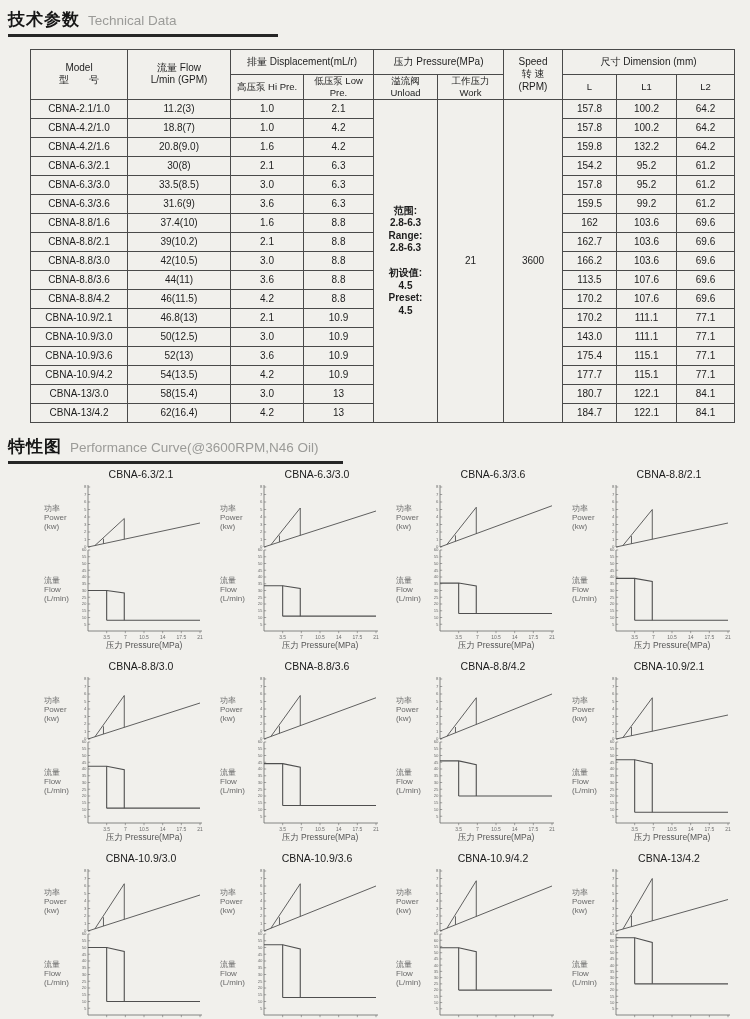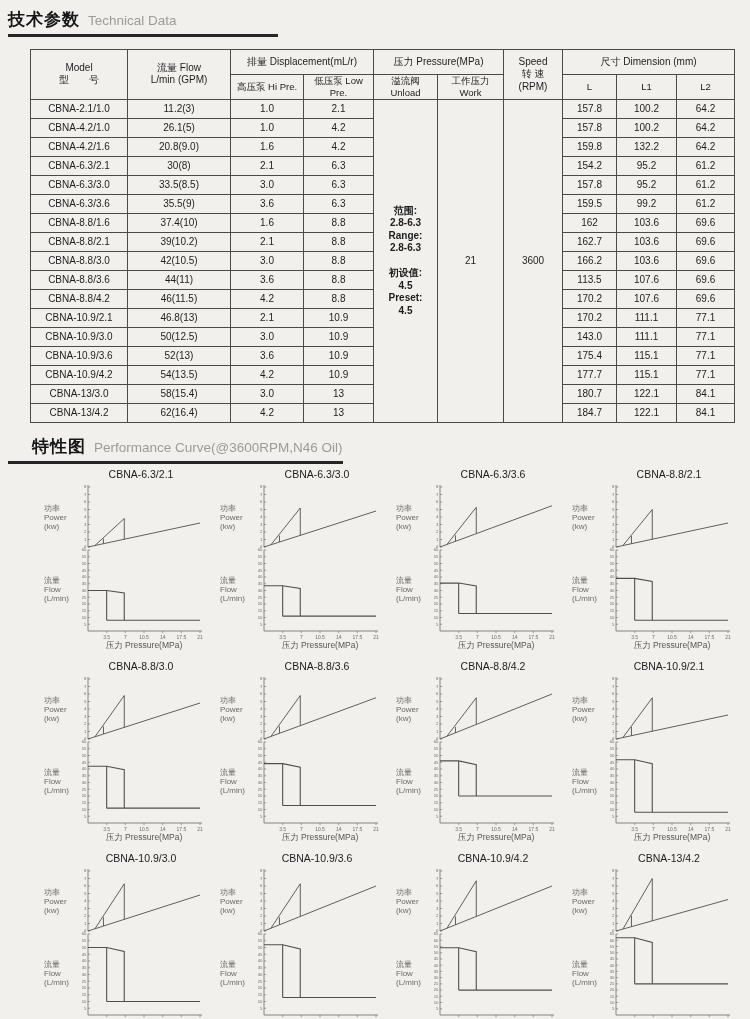--- a/index.html
+++ b/index.html
@@ -106,21 +106,21 @@
 Preset:
 4.5</td>
           <td rowspan="17">21</td>
           <td rowspan="17">3600</td>
           <td>157.8</td>
           <td>100.2</td>
           <td>64.2</td>
         </tr>
         <tr>
           <td>CBNA-4.2/1.0</td>
-          <td>26.1(5)</td>
+          <td>18.8(7)</td>
           <td>1.0</td>
           <td>4.2</td>
           <td>157.8</td>
           <td>100.2</td>
           <td>64.2</td>
         </tr>
         <tr>
           <td>CBNA-4.2/1.6</td>
           <td>20.8(9.0)</td>
           <td>1.6</td>
@@ -142,21 +142,21 @@
           <td>CBNA-6.3/3.0</td>
           <td>33.5(8.5)</td>
           <td>3.0</td>
           <td>6.3</td>
           <td>157.8</td>
           <td>95.2</td>
           <td>61.2</td>
         </tr>
         <tr>
           <td>CBNA-6.3/3.6</td>
-          <td>35.5(9)</td>
+          <td>31.6(9)</td>
           <td>3.6</td>
           <td>6.3</td>
           <td>159.5</td>
           <td>99.2</td>
           <td>61.2</td>
         </tr>
         <tr>
           <td>CBNA-8.8/1.6</td>
           <td>37.4(10)</td>
           <td>1.6</td>
@@ -251,21 +251,21 @@
           <td>62(16.4)</td>
           <td>4.2</td>
           <td>13</td>
           <td>184.7</td>
           <td>122.1</td>
           <td>84.1</td>
         </tr>
       </tbody>
   </table>
 
-  <div class="sec-head" style="padding-top:12px;margin-left:24px;">
+  <div class="sec-head" style="padding-top:12px;">
     <span class="zh">特性图</span><span class="en">Performance Curve(@3600RPM,N46 Oil)</span>
   </div>
   <div class="underbar s2"></div>
 
   <div class="charts-grid" id="charts-grid">
       <div class="chart-cell">
         <div class="chart-title">CBNA-6.3/2.1</div>
         <svg width="176" height="176" viewBox="0 0 176 176">
           <line x1="46" y1="2" x2="46" y2="64" stroke="#6b6b6b" stroke-width="0.8"></line>
           <line x1="46" y1="64" x2="48.2" y2="64" stroke="#6b6b6b" stroke-width="0.6"></line>

